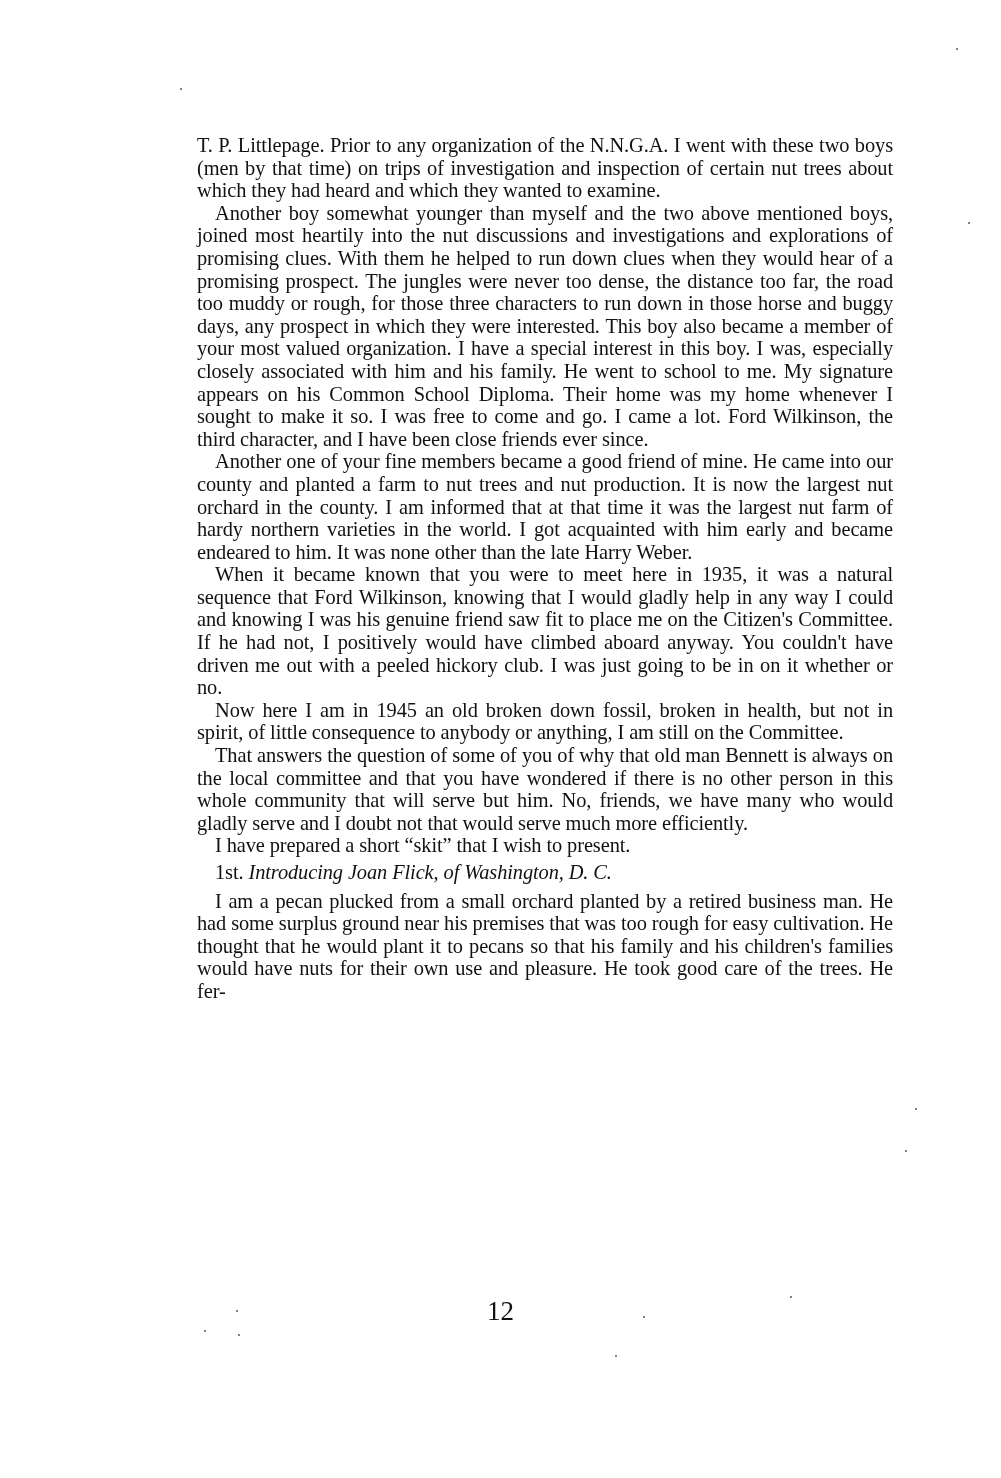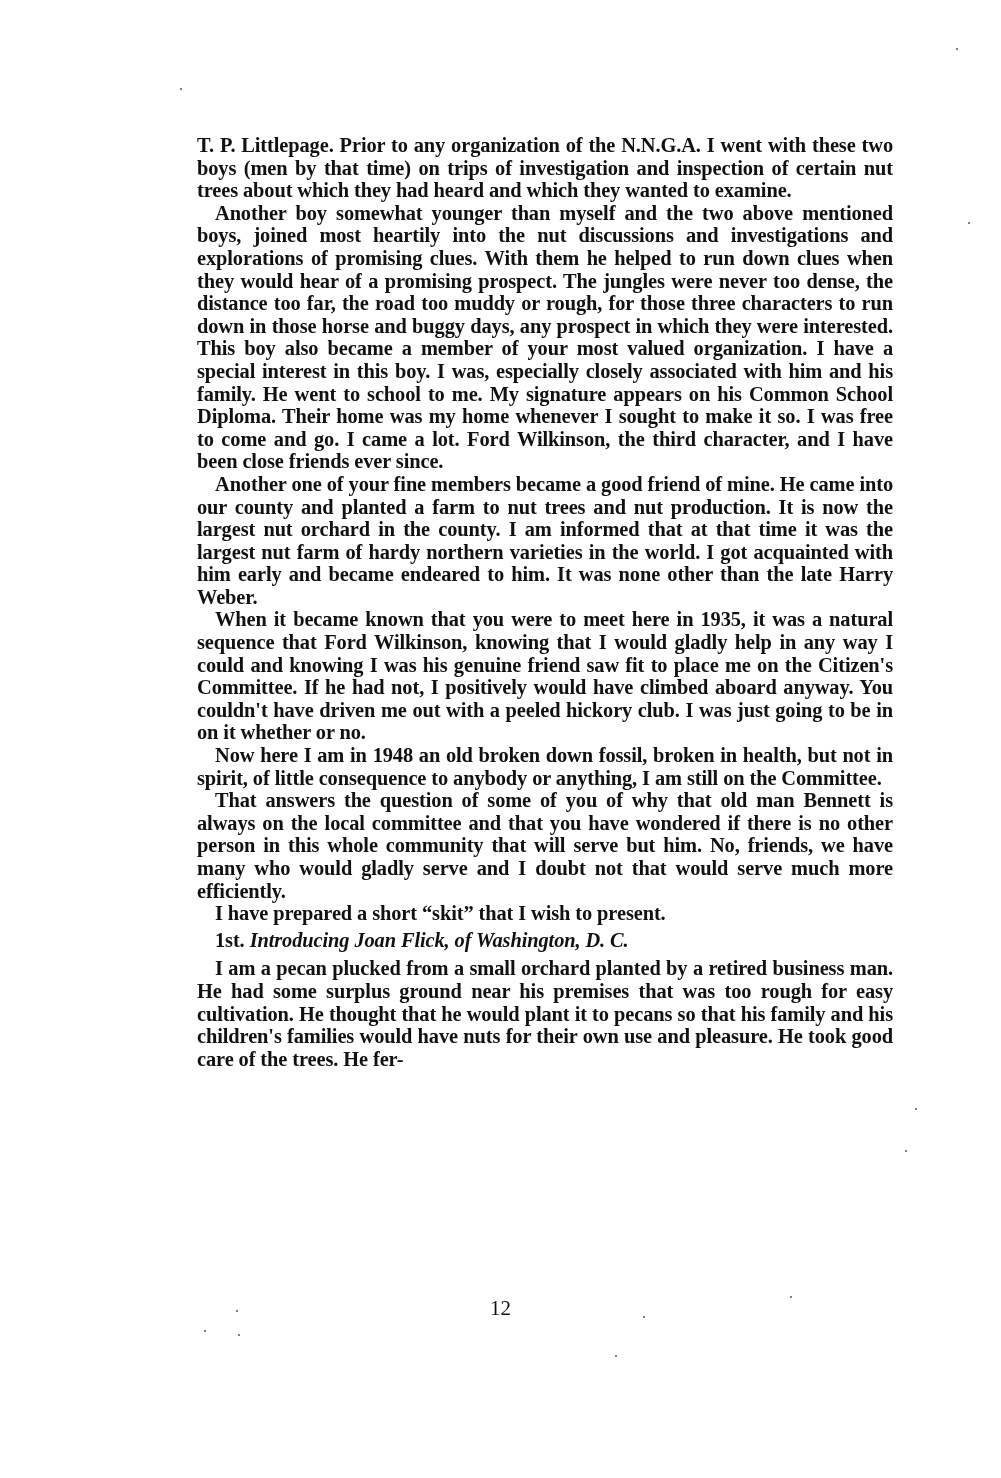--- a/index.html
+++ b/index.html
@@ -21,58 +21,57 @@
       top: 134px;
       width: 696px;
       font-size: 20.4px;
       line-height: 22.6px;
       text-align: justify;
       letter-spacing: -0.1px;
     }
     .para {
       margin: 0;
       text-indent: 18px;
-      font-weight: bold;
     }
     .para.first {
       text-indent: 0;
     }
     .para.spaced {
       margin-top: 4px;
       margin-bottom: 6px;
     }
     .ital {
       font-style: italic;
     }
     .page-number {
       position: absolute;
       left: 0;
       width: 1001px;
       top: 1296px;
       text-align: center;
-      font-size: 21px;
+      font-size: 27px;
     }
     .speck {
       position: absolute;
       width: 2px;
       height: 2px;
       background: #555;
       border-radius: 1px;
     }
   </style>
 </head>
 <body>
 
 <div class="page">
   <div class="page-text">
     <p class="para first"><span>T. P. Littlepage. Prior to any organization of the N.N.G.A. I went with these two boys (men by that time) on trips of investigation and inspection of certain nut trees about which they had heard and which they wanted to examine.</span></p>
     <p class="para"><span>Another boy somewhat younger than myself and the two above mentioned boys, joined most heartily into the nut discussions and investigations and explorations of promising clues. With them he helped to run down clues when they would hear of a promising prospect. The jungles were never too dense, the distance too far, the road too muddy or rough, for those three characters to run down in those horse and buggy days, any prospect in which they were interested. This boy also became a member of your most valued organization. I have a special interest in this boy. I was, especially closely associated with him and his family. He went to school to me. My signature appears on his Common School Diploma. Their home was my home whenever I sought to make it so. I was free to come and go. I came a lot. Ford Wilkinson, the third character, and I have been close friends ever since.</span></p>
     <p class="para"><span>Another one of your fine members became a good friend of mine. He came into our county and planted a farm to nut trees and nut production. It is now the largest nut orchard in the county. I am informed that at that time it was the largest nut farm of hardy northern varieties in the world. I got acquainted with him early and became endeared to him. It was none other than the late Harry Weber.</span></p>
     <p class="para"><span>When it became known that you were to meet here in 1935, it was a natural sequence that Ford Wilkinson, knowing that I would gladly help in any way I could and knowing I was his genuine friend saw fit to place me on the Citizen's Committee. If he had not, I positively would have climbed aboard anyway. You couldn't have driven me out with a peeled hickory club. I was just going to be in on it whether or no.</span></p>
-    <p class="para"><span>Now here I am in 1948 an old broken down fossil, broken in health, but not in spirit, of little consequence to anybody or anything, I am still on the Committee.</span></p>
+    <p class="para"><span>Now here I am in 1945 an old broken down fossil, broken in health, but not in spirit, of little consequence to anybody or anything, I am still on the Committee.</span></p>
     <p class="para ital-lead"><span>That answers the question of some of you of why that old man Bennett is always on the local committee and that you have wondered if there is no other person in this whole community that will serve but him. No, friends, we have many who would gladly serve and I doubt not that would serve much more efficiently.</span></p>
     <p class="para"><span>I have prepared a short “skit” that I wish to present.</span></p>
     <p class="para spaced"><span>1st. </span><span class="ital">Introducing Joan Flick, of Washington, D. C.</span></p>
     <p class="para"><span>I am a pecan plucked from a small orchard planted by a retired business man. He had some surplus ground near his premises that was too rough for easy cultivation. He thought that he would plant it to pecans so that his family and his children's families would have nuts for their own use and pleasure. He took good care of the trees. He fer-</span></p>
   </div>
 
   <div class="page-number">12</div>
 
   <div class="speck" style="left:180px; top:88px;"></div>
   <div class="speck" style="left:956px; top:48px;"></div>

